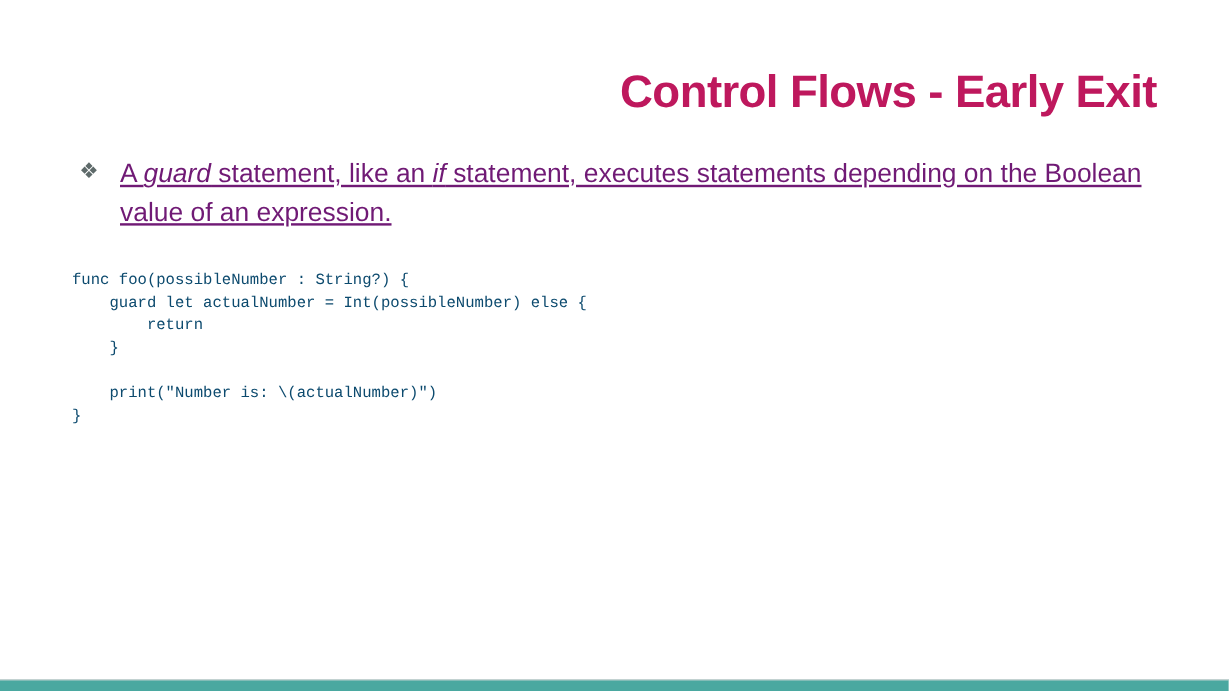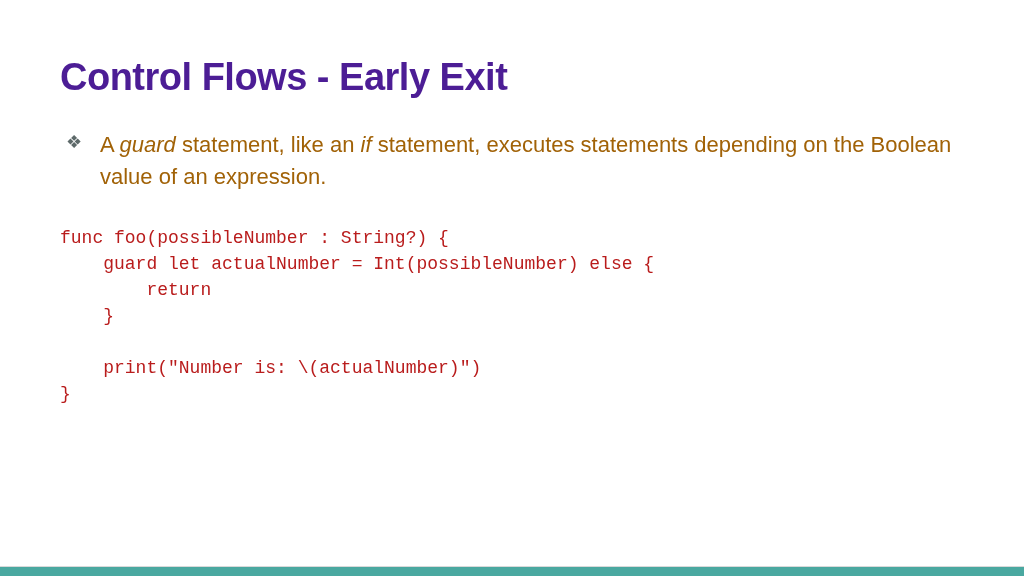--- a/index.html
+++ b/index.html
@@ -4,33 +4,35 @@
 <style>
   * { box-sizing: border-box; margin: 0; padding: 0; }
   html, body { width: 1024px; height: 576px; overflow: hidden; }
   body {
     background: #ffffff;
     font-family: "Segoe UI", "Helvetica Neue", Arial, sans-serif;
     position: relative;
     padding: 56px 60px 0 60px;
   }
   .title {
-    color: #4c1d95;
+    color: #be185d;
     font-size: 38px;
     font-weight: 700;
     font-family: "Segoe UI", "Arial Black", Arial, sans-serif;
     letter-spacing: -0.5px;
     margin-bottom: 30px;
+    text-align: right;
   }
   .bullets {
     list-style: none;
-    color: #a16207;
+    color: #701a75;
     font-size: 22px;
     line-height: 1.45;
     margin-bottom: 20px;
+    text-decoration: underline;
   }
   .bullets li {
     position: relative;
     padding-left: 40px;
     margin-bottom: 24px;
   }
   .bullets li::before {
     content: "❖";
     position: absolute;
     left: 6px;
@@ -38,23 +40,23 @@
     color: #5e6a6a;
     font-size: 18px;
   }
   .italic { font-style: italic; }
   .mono-italic {
     font-family: "Consolas", "Menlo", "Courier New", monospace;
     font-style: italic;
   }
   pre.code {
     font-family: "Consolas", "Menlo", "Courier New", monospace;
-    font-size: 18px;
+    font-size: 13px;
     line-height: 1.45;
-    color: #b91c1c;
+    color: #0c4a6e;
     white-space: pre;
     margin-left: 0;
     margin-top: 32px;
   }
   .footer-bar {
     position: absolute;
     left: 0;
     right: 0;
     bottom: 0;
     height: 10px;

